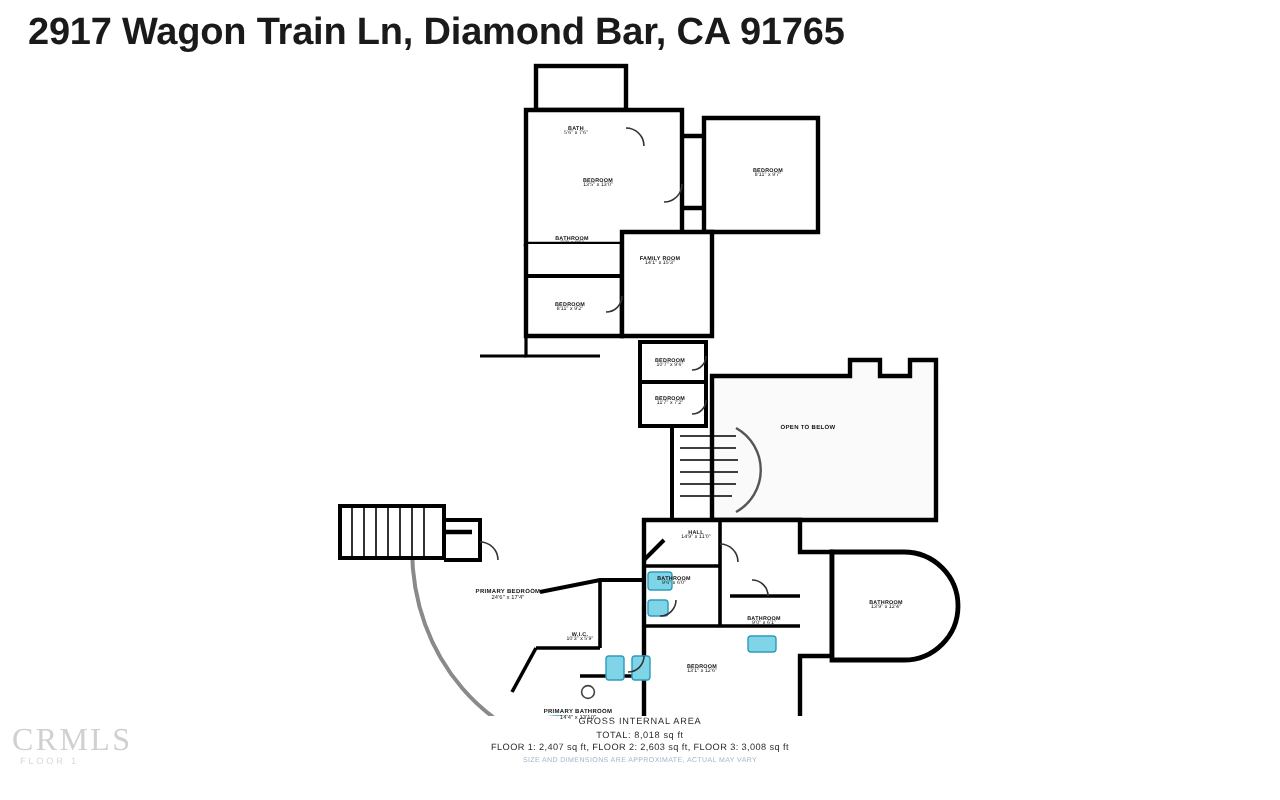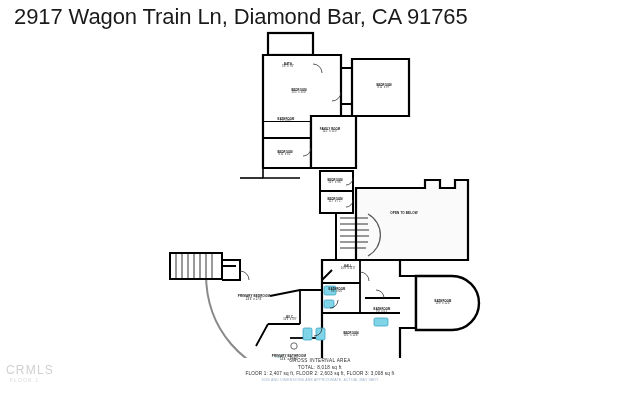--- a/index.html
+++ b/index.html
@@ -18,22 +18,22 @@
 
   
   #title-bar {
     position: absolute;
     left: 14px;
     top: 4px;
     width: 610px;
     height: 26px;
   }
   #address-title {
-    font-size: 22px;
-    font-weight: 400;
+    font-size: 19px;
+    font-weight: 700;
     letter-spacing: -0.1px;
     color: #1a1a1a;
     line-height: 26px;
     white-space: nowrap;
   }
 
   
   #plan-canvas {
     position: absolute;
     left: 0;
@@ -99,23 +99,23 @@
   #watermark {
     position: absolute;
     left: 6px;
     top: 364px;
     width: 62px;
     text-align: left;
     color: #d2d2d2;
   }
   #watermark-brand {
     display: block;
-    font-size: 12px;
+    font-size: 16px;
     letter-spacing: 1.2px;
-    font-family: Liberation Sans, sans-serif;
+    font-family: Liberation Serif, serif;
     color: #d0d0d0;
     line-height: 13px;
   }
   #watermark-floor {
     display: block;
     font-size: 4.6px;
     letter-spacing: 1.4px;
     color: #d8d8d8;
     padding-left: 4px;
     line-height: 7px;

